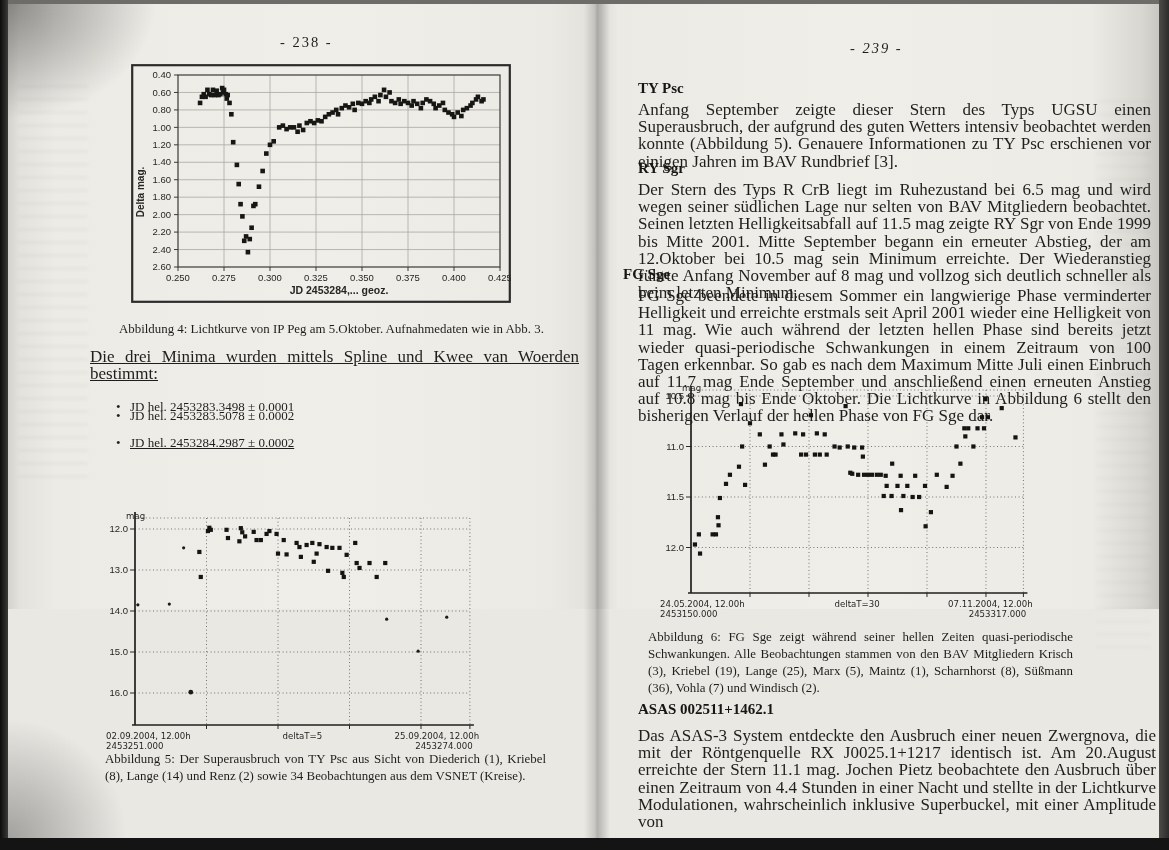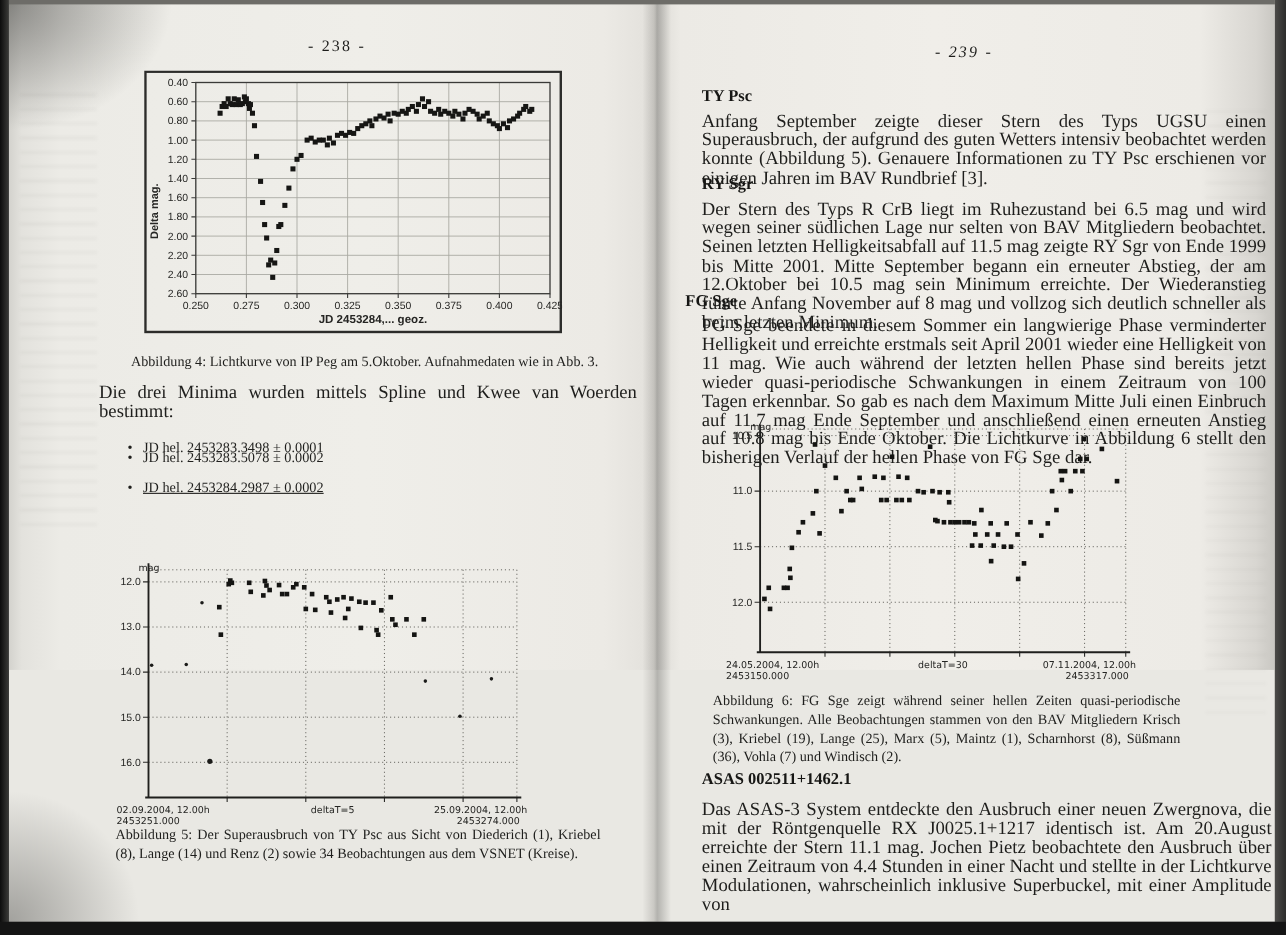--- a/index.html
+++ b/index.html
@@ -208,21 +208,21 @@
           <rect x="339.09999999999997" y="36.627272727272725" width="4.6" height="4.6" fill="#161614"></rect>
           <rect x="342.78" y="33.13636363636364" width="4.6" height="4.6" fill="#161614"></rect>
           <rect x="344.61999999999995" y="30.518181818181812" width="4.6" height="4.6" fill="#161614"></rect>
           <rect x="348.29999999999995" y="34.881818181818176" width="4.6" height="4.6" fill="#161614"></rect>
           <rect x="350.14" y="33.13636363636364" width="4.6" height="4.6" fill="#161614"></rect>
         </svg>
     </figure>
 
     <div class="caption caption-one-line" style="left:111px;top:321px;">Abbildung 4: Lichtkurve von IP Peg am 5.Oktober. Aufnahmedaten wie in Abb. 3.</div>
 
-    <div class="body-text" style="left:82px;top:348px;width:489px;">Die drei Minima wurden mittels Spline und Kwee van Woerden bestimmt:</div>
+    <div class="body-text" style="left:82px;top:348px;width:489px;text-decoration:underline;">Die drei Minima wurden mittels Spline und Kwee van Woerden bestimmt:</div>
 
     <div class="bullet-item" style="left:108px;top:399px;">
       <span class="bullet-dot">•</span><span>JD hel. 2453283.3498 ± 0.0001</span>
     </div>
     <div class="bullet-item" style="left:108px;top:408px;">
       <span class="bullet-dot">•</span><span>JD hel. 2453283.5078 ± 0.0002</span>
     </div>
     <div class="bullet-item" style="left:108px;top:435px;text-decoration:underline;">
       <span class="bullet-dot">•</span><span>JD hel. 2453284.2987 ± 0.0002</span>
     </div>

